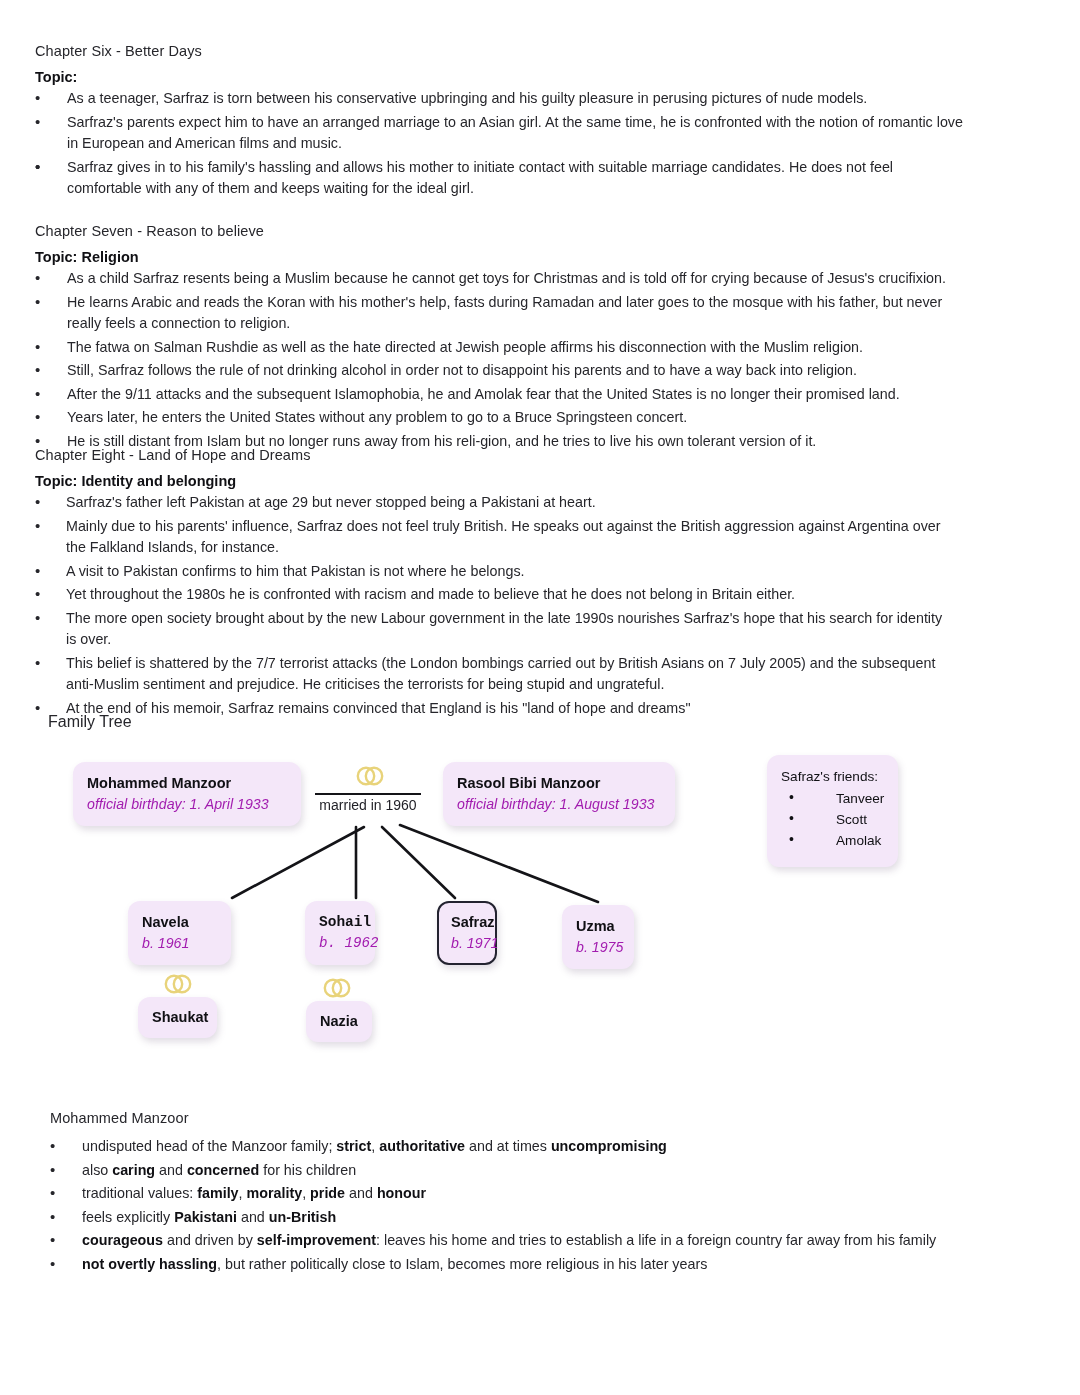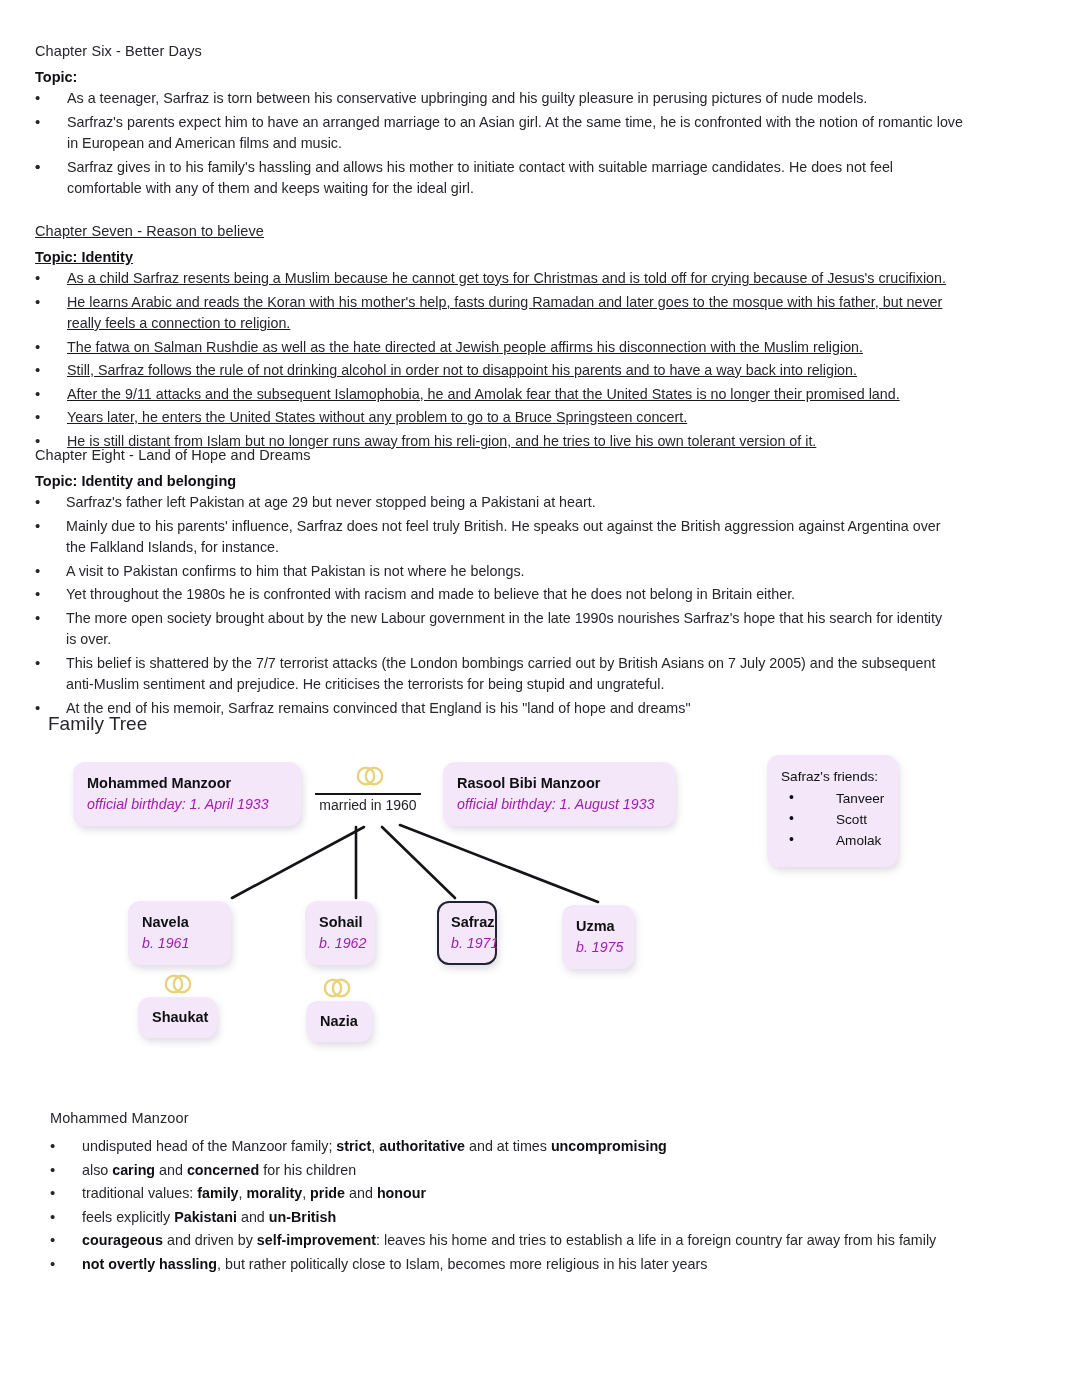--- a/index.html
+++ b/index.html
@@ -50,36 +50,36 @@
   
   .indent-wide li { padding-left: 32px; }
   .indent-wide li .bullet { left: 10px; }
   .indent-narrow li { padding-left: 31px; }
   .indent-narrow li .bullet { left: 3px; }
   .indent-bottom li { padding-left: 32px; }
   .indent-bottom li .bullet { left: 12px; }
 
   .section { position: absolute; }
   #sec-six  { left: 35px; top: 43px;  width: 930px; }
-  #sec-seven{ left: 35px; top: 223px; width: 935px; text-decoration: underline; }
+  #sec-seven{ left: 35px; top: 223px; width: 935px; }
   #sec-eight{ left: 35px; top: 447px; width: 920px; }
   #sec-bottom { left: 50px; top: 1110px; width: 940px; }
 
   .sec-body { margin-top: 2px; }
 
   
   #family-tree {
     position: absolute;
     left: 0; top: 705px;
     width: 1080px; height: 380px;
   }
   .ft-label {
     position: absolute;
     left: 48px; top: 8px;
-    font-size: 19px;
+    font-size: 16px;
     color: #26262b;
   }
   .node {
     position: absolute;
     background: #f4e7f9;
     border-radius: 12px;
     box-shadow: 2px 4px 7px rgba(120,100,130,0.22);
     padding: 11px 14px 12px 14px;
     z-index: 3;
   }
@@ -102,21 +102,21 @@
     border: 2.2px solid #232330;
     padding: 9px 12px 10px 12px;
   }
 
   #node-father  { left: 73px;  top: 760px - 705px; }
 
   
   #node-father   { left: 73px;  top: 57px;  width: 228px; }
   #node-mother   { left: 443px; top: 57px;  width: 232px; }
   #node-navela   { left: 128px; top: 196px; width: 103px; }
-  #node-sohail   { left: 305px; top: 196px; width: 70px;  }
+  #node-sohail   { left: 305px; top: 196px; width: 70px; font-family: Liberation Mono, monospace;  }
   #node-safraz   { left: 437px; top: 196px; width: 60px;  }
   #node-uzma     { left: 562px; top: 200px; width: 72px;  }
   #node-shaukat  { left: 138px; top: 292px; width: 79px;  }
   #node-nazia    { left: 306px; top: 296px; width: 66px; text-align: center;  }
   #node-friends  { left: 767px; top: 50px;  width: 131px; padding: 14px 12px 16px 14px; }
 
   #node-shaukat .n-name, #node-nazia .n-name { line-height: 18px; }
 
   .friends-title {
     font-size: 13.6px;
@@ -190,21 +190,21 @@
     <ul class="notes indent-wide sec-body">
         <li><span class="bullet">•</span><span>As a teenager, Sarfraz is torn between his conservative upbringing and his guilty pleasure in perusing pictures of nude models.</span></li>
         <li><span class="bullet">•</span><span>Sarfraz's parents expect him to have an arranged marriage to an Asian girl. At the same time, he is confronted with the notion of romantic love in European and American films and music.</span></li>
         <li><span class="bullet">•</span></li>
         <li><span class="bullet">•</span><span>Sarfraz gives in to his family's hassling and allows his mother to initiate contact with suitable marriage candidates. He does not feel comfortable with any of them and keeps waiting for the ideal girl.</span></li>
       </ul>
   </div>
 
   <div class="section" id="sec-seven">
     <div class="chapter-title">Chapter Seven - Reason to believe</div>
-    <div class="topic">Topic: Identity</div>
+    <div class="topic">Topic: Religion</div>
     <ul class="notes indent-wide sec-body">
         <li><span class="bullet">•</span><span>As a child Sarfraz resents being a Muslim because he cannot get toys for Christmas and is told off for crying because of Jesus's crucifixion.</span></li>
         <li><span class="bullet">•</span><span>He learns Arabic and reads the Koran with his mother's help, fasts during Ramadan and later goes to the mosque with his father, but never really feels a connection to religion.</span></li>
         <li><span class="bullet">•</span><span>The fatwa on Salman Rushdie as well as the hate directed at Jewish people affirms his disconnection with the Muslim religion.</span></li>
         <li><span class="bullet">•</span><span>Still, Sarfraz follows the rule of not drinking alcohol in order not to disappoint his parents and to have a way back into religion.</span></li>
         <li><span class="bullet">•</span><span>After the 9/11 attacks and the subsequent Islamophobia, he and Amolak fear that the United States is no longer their promised land.</span></li>
         <li><span class="bullet">•</span><span>Years later, he enters the United States without any problem to go to a Bruce Springsteen concert.</span></li>
         <li><span class="bullet">•</span><span>He is still distant from Islam but no longer runs away from his reli-gion, and he tries to live his own tolerant version of it.</span></li>
       </ul>
   </div>

